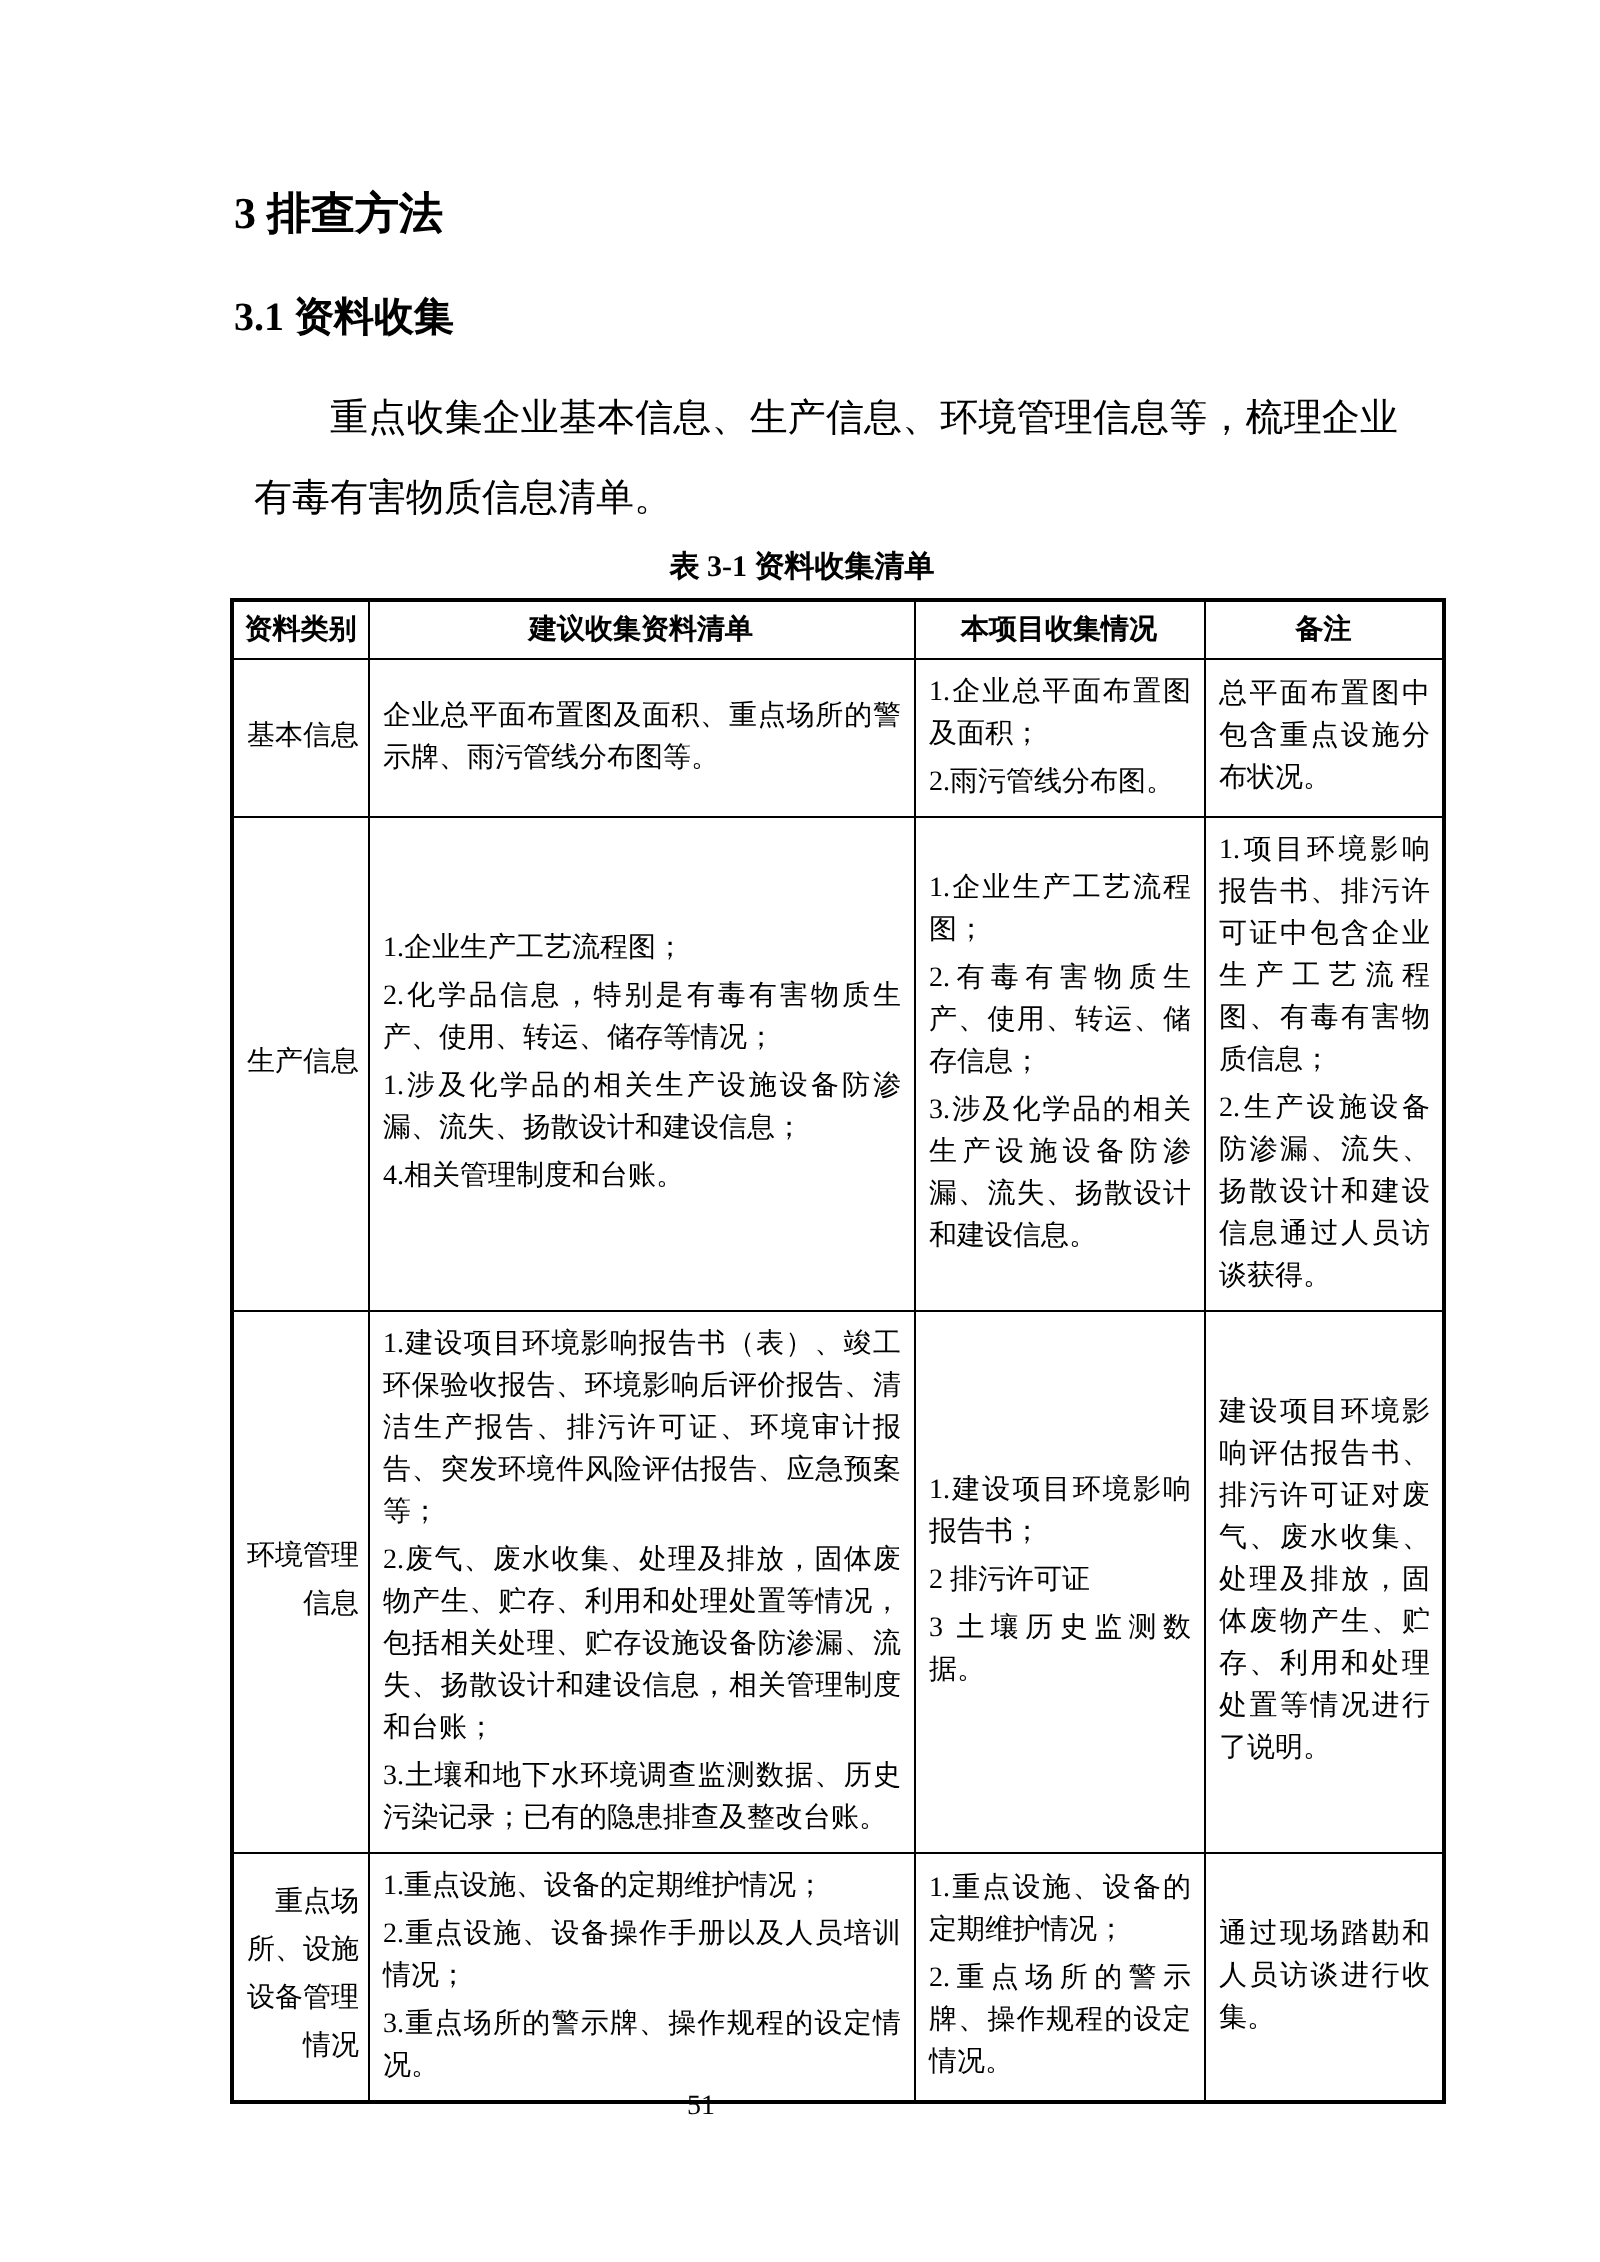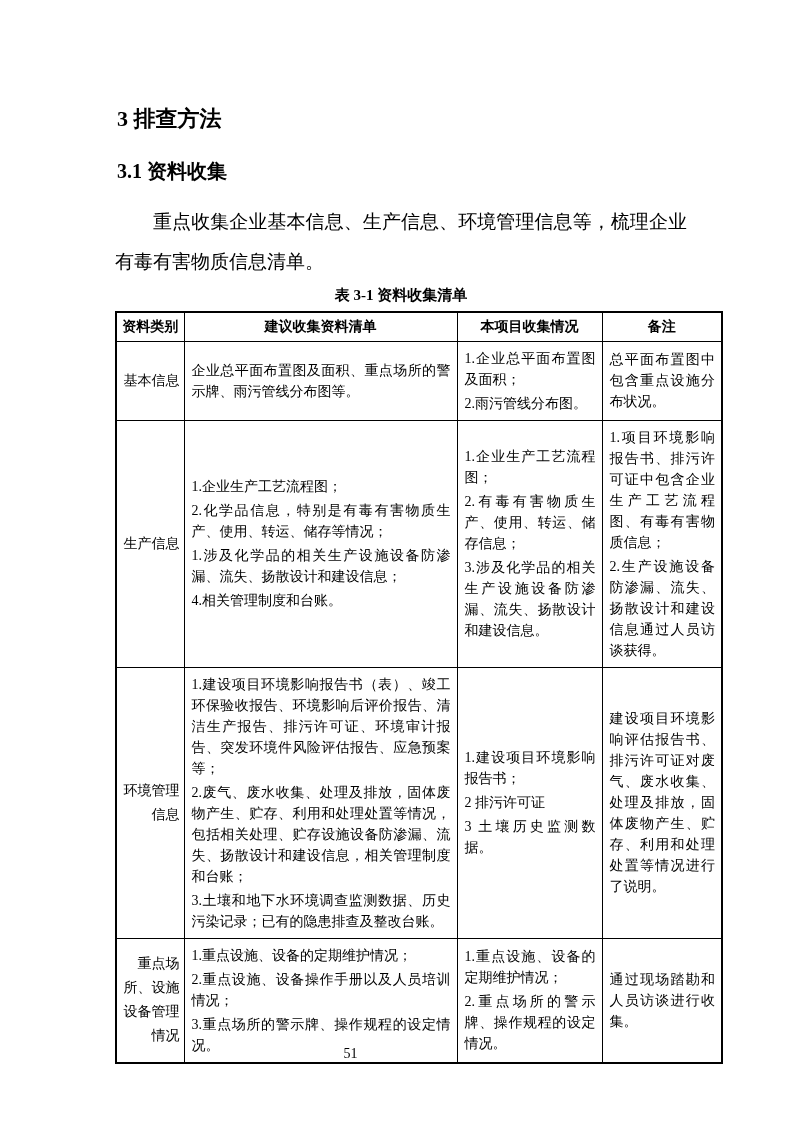--- a/index.html
+++ b/index.html
@@ -3,25 +3,25 @@
 <meta charset="utf-8">
 <style>
   html,body{margin:0;padding:0;background:#ffffff;}
   body{
     width:800px;height:1131px;
     font-family:"Liberation Serif","DejaVu Serif",serif;
     color:#000;
     position:relative;
     overflow:hidden;
   }
-  .content{position:absolute;left:115px;top:12px;width:606px;}
+  .content{position:absolute;left:115px;top:0;width:606px;}
   .h1{margin:93px 0 0 2px;font-size:22px;font-weight:bold;line-height:1.3;}
   .h2{margin:24px 0 0 2px;font-size:20px;font-weight:bold;line-height:1.3;}
   .body-par{
-    margin:18px 0 0 0;width:572px;
+    margin:18px 0 0 12px;width:572px;
     font-size:19px;line-height:40px;
     text-indent:38px;text-align:justify;
   }
   .caption{
     margin:4px 0 6px 0;width:572px;
     font-size:15px;font-weight:bold;text-align:center;
   }
   table.collect{
     border-collapse:collapse;table-layout:fixed;width:606px;
     border:2px solid #000;

